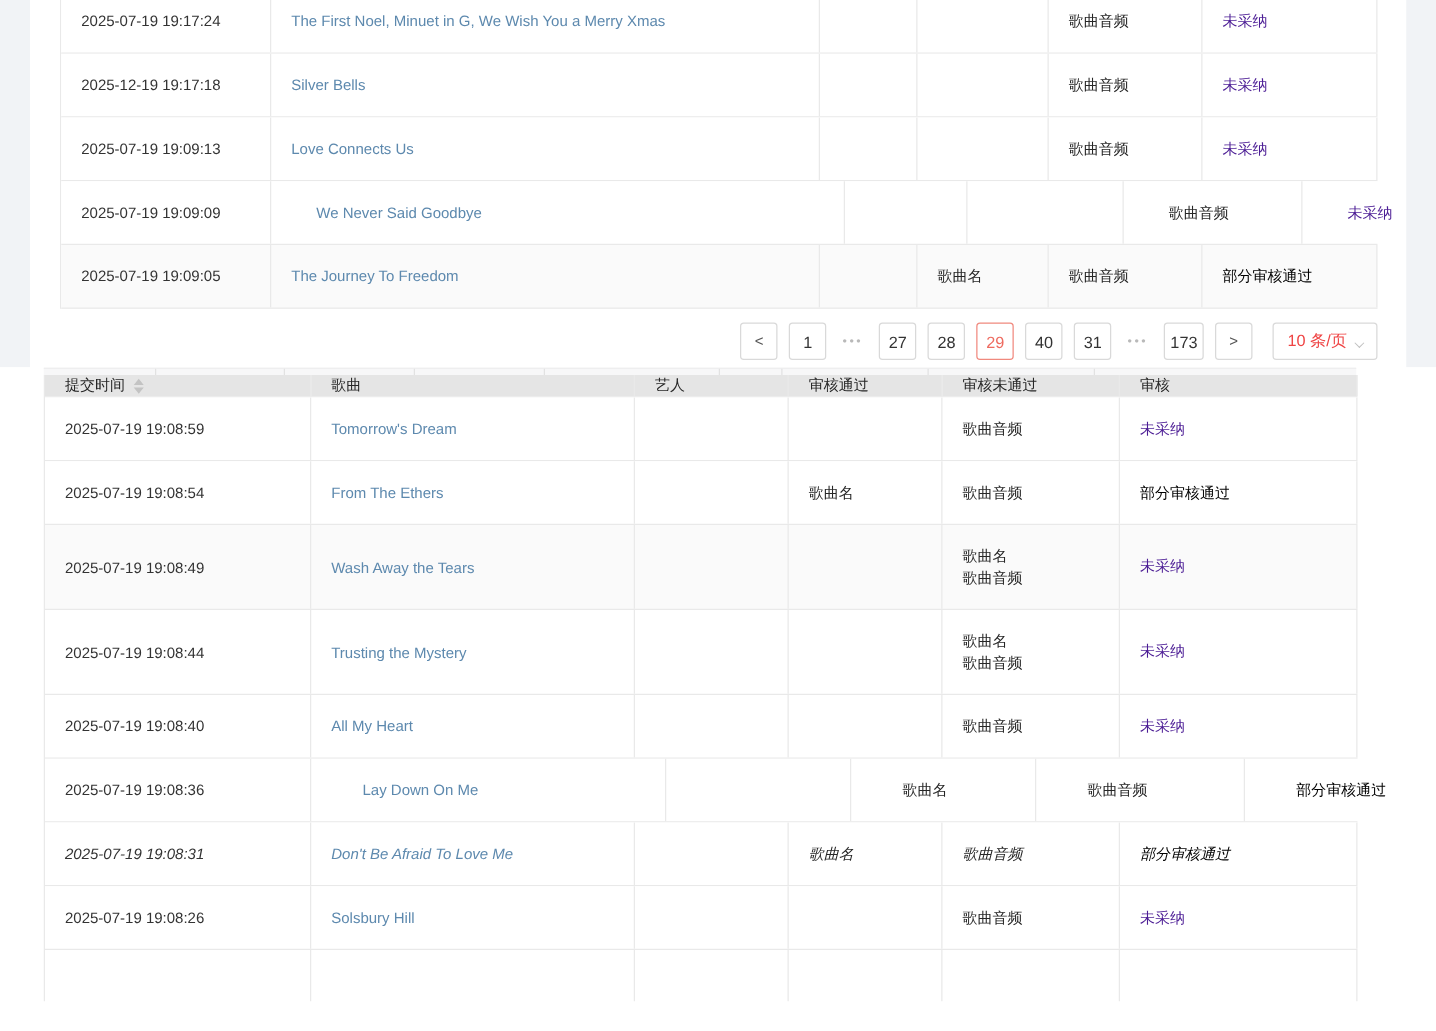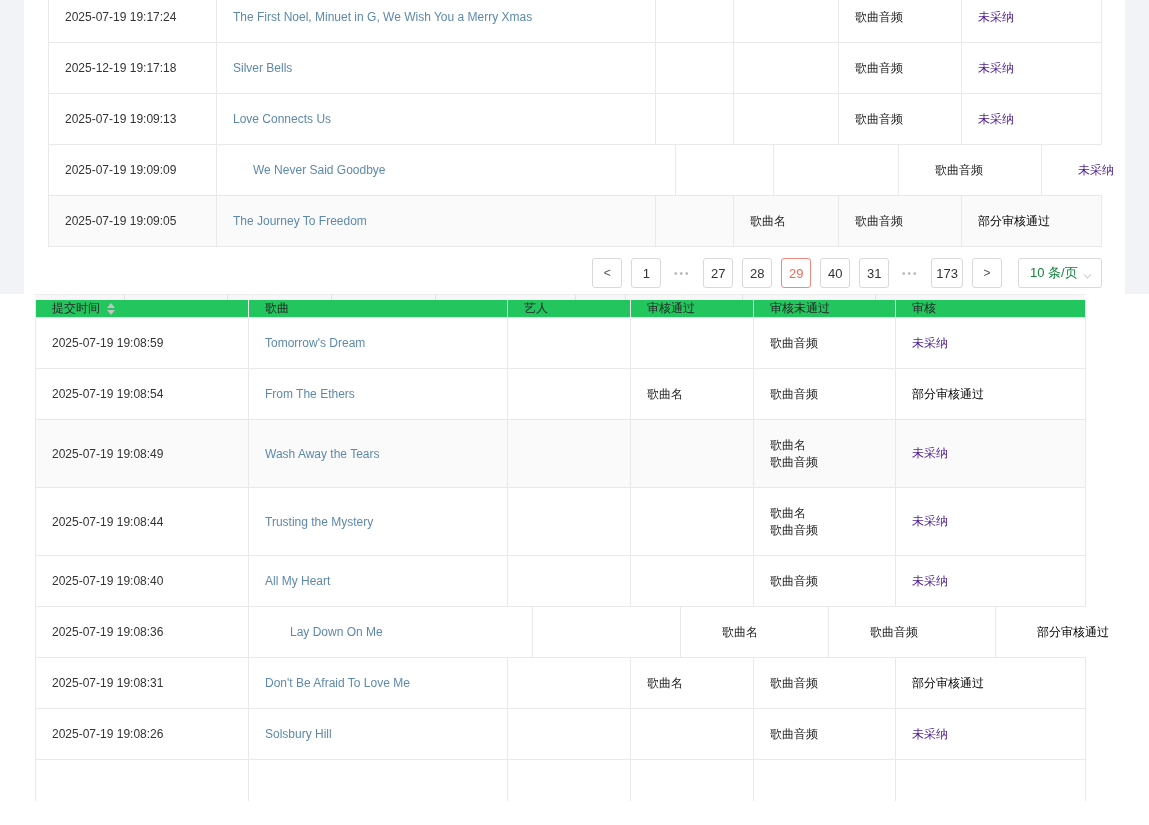--- a/index.html
+++ b/index.html
@@ -12,21 +12,21 @@
   .gutter.right{right:0;}
 
   
   .tbl{position:absolute;border-left:1px solid #e9e9e9;}
   .tr{display:grid;align-items:center;border-bottom:1px solid #e9e9e9;background:#fff;}
   .tr.hl{background:#fafafa;}
   .t-top .tr{grid-template-columns:168px 439px 78px 105px 123px 140px;}
   .t-bot .tr{grid-template-columns:213px 259px 123px 123px 142px 190px;}
   .td,.th{height:100%;display:flex;align-items:center;padding:0 8px 0 16px;box-sizing:border-box;
     border-right:1px solid #e9e9e9;overflow:hidden;}
-  .th{background:#22c55e;color:#262626;font-weight:500;}
+  .th{background:#e5e5e5;color:#262626;font-weight:500;}
   .th-row{border-bottom:1px solid #e9e9e9;}
   .time{color:#333;}
   .link{color:#5d89ae;cursor:pointer;text-decoration:none;}
   .status{color:#000000;}
   .status.red{color:#4c1d95;}
   .stack{display:flex;flex-direction:column;justify-content:center;line-height:17px;}
 
   
   .sorter{display:inline-flex;flex-direction:column;margin-left:7px;gap:2px;cursor:pointer;}
   .caret-up{width:0;height:0;border-left:4px solid transparent;border-right:4px solid transparent;
@@ -38,21 +38,21 @@
   .pager{position:absolute;top:258px;right:47px;display:flex;align-items:center;gap:9px;}
   .pg-btn{min-width:30px;height:30px;border:1px solid #d9d9d9;border-radius:3px;background:#fff;
     display:flex;align-items:center;justify-content:center;font-size:13px;color:#333;cursor:pointer;
     box-sizing:border-box;padding:0 4px;}
   .pg-btn.arrow{color:#555;font-size:12px;}
   .pg-btn.active{border-color:#f0897e;color:#ee6a5f;}
   .pg-ellipsis{min-width:24px;display:flex;align-items:center;justify-content:center;
     color:#b9b9b9;font-size:10px;letter-spacing:2px;cursor:pointer;}
   .pg-select{width:84px;height:30px;border:1px solid #d9d9d9;border-radius:3px;background:#fff;
     display:flex;align-items:center;box-sizing:border-box;padding:0 8px 0 11px;margin-left:7px;
-    font-size:13px;color:#15803d;cursor:pointer;justify-content:space-between;}
+    font-size:13px;color:#ef4444;cursor:pointer;justify-content:space-between;}
   .chev{width:9px;height:9px;position:relative;}
   .chev:before{content:"";position:absolute;left:0;top:2px;width:6px;height:6px;
     border-right:1.5px solid #bfbfbf;border-bottom:1.5px solid #bfbfbf;transform:rotate(45deg) scale(.8);}
 
   
   .section-b{position:relative;width:1149px;height:531px;background:#fff;overflow:hidden;}
   .strip{position:absolute;left:35px;top:0;width:1050px;height:6px;background:#f7f7f8;
     border-top:1px solid #ececec;box-sizing:border-box;}
   .strip .tick{position:absolute;top:0;width:1px;height:6px;background:#e2e2e2;}
 </style>
@@ -322,21 +322,21 @@
         </div>
         <div class="td">
           <div class="stack">
             <div>歌曲音频</div>
           </div>
         </div>
         <div class="td">
           <span class="status">部分审核通过</span>
         </div>
       </div>
-      <div class="tr" style="height: 50px;">
+      <div class="tr" style="height: 50px; font-style: italic;">
         <div class="td">
           <span class="time">2025-07-19 19:08:31</span>
         </div>
         <div class="td">
           <a class="link">Don't Be Afraid To Love Me</a>
         </div>
         <div class="td"></div>
         <div class="td">
           <span>歌曲名</span>
         </div>

